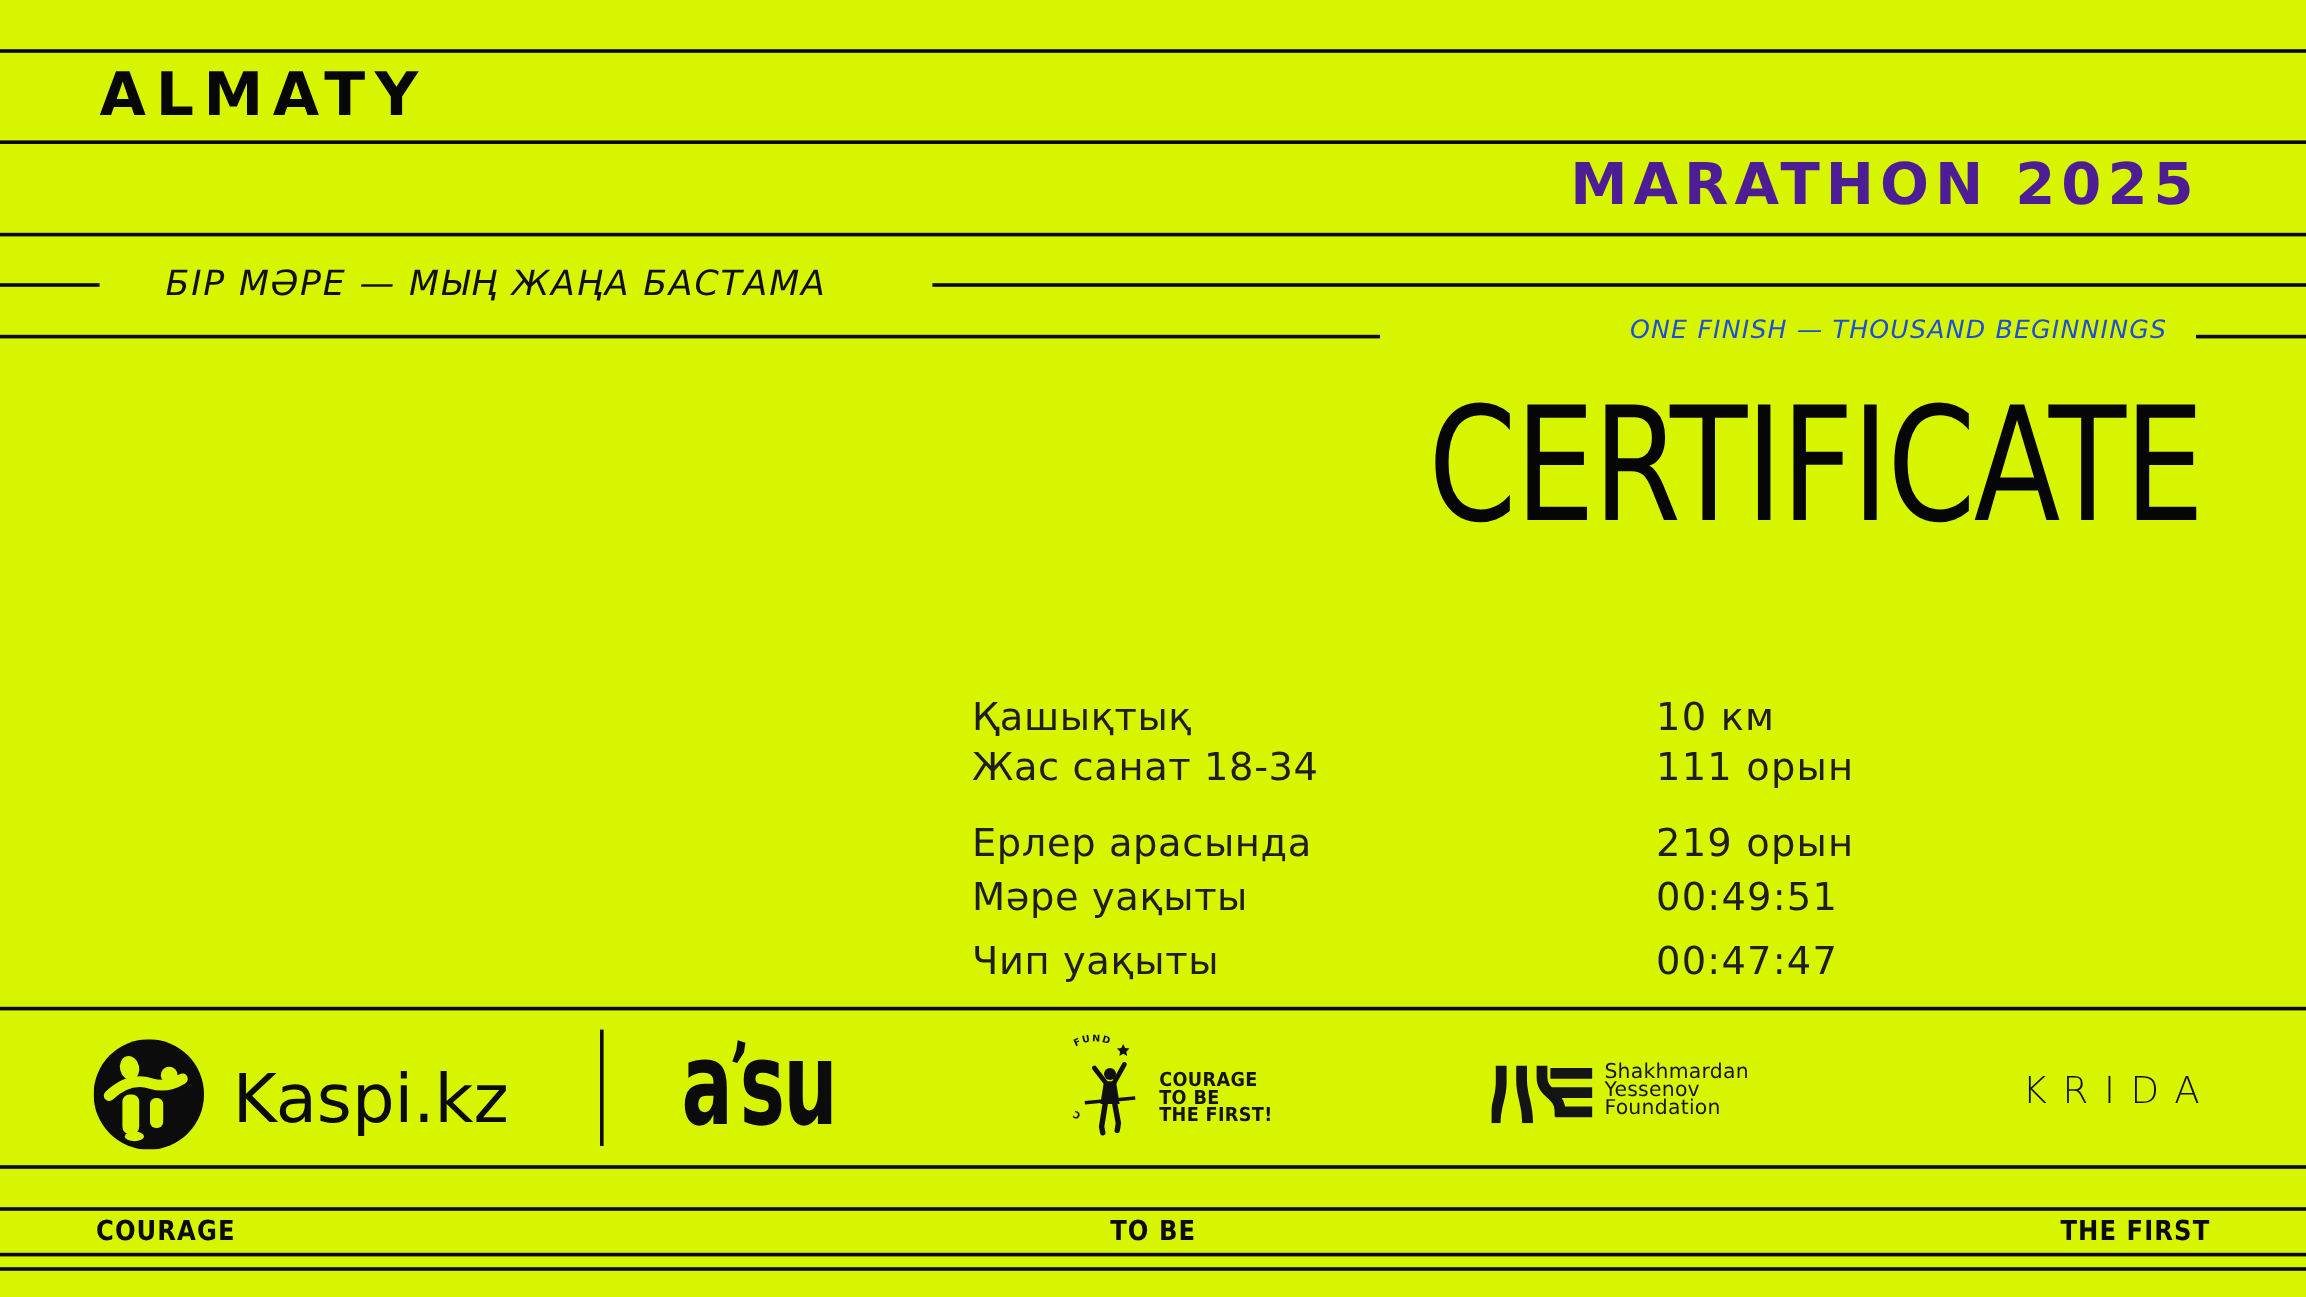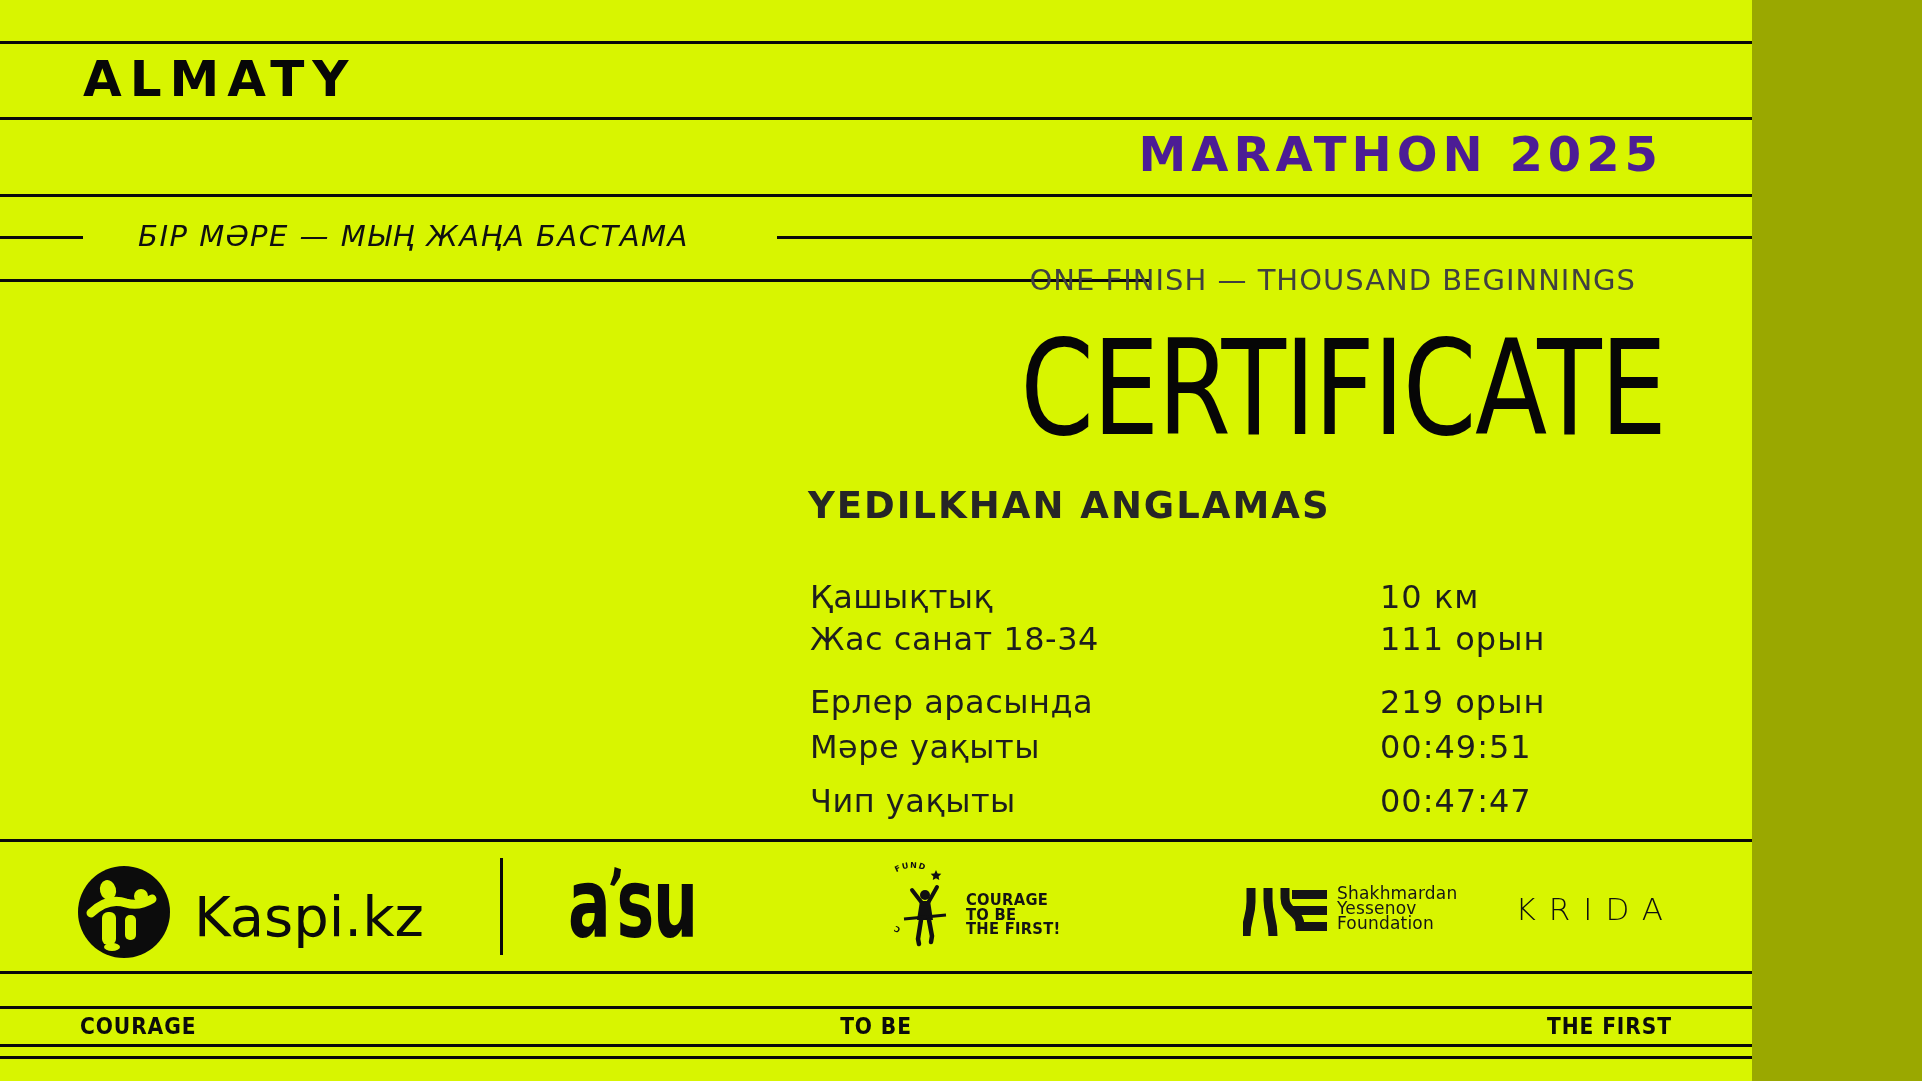--- a/index.html
+++ b/index.html
@@ -1,38 +1,38 @@
 <!DOCTYPE html>
 <html><head>
 <meta charset="utf-8">
 <style>
   html,body{margin:0;padding:0;background:#9aa800;}
   .page{
-    position:relative;width:1752px;height:1081px;overflow:hidden;
+    position:relative;width:1922px;height:1081px;overflow:hidden;
     background:#D8F500;color:#0A0A0A;
     font-family:"DejaVu Sans","Liberation Sans",sans-serif;
   }
   .rule{position:absolute;height:3px;background:#0A0A0A;}
   .vrule{position:absolute;width:3px;background:#0A0A0A;}
 
   .almaty{
     position:absolute;left:83px;top:54px;
     font-size:50px;font-weight:800;letter-spacing:8px;line-height:1;color:#070707;
   }
   .marathon{
     position:absolute;right:89px;top:130px;
     font-size:48px;font-weight:800;letter-spacing:5px;line-height:1;color:#4c1d95;white-space:nowrap;margin-left:28px;
   }
   .slogan-kk{
     position:absolute;left:138px;top:219px;
     font-size:29px;font-style:italic;font-weight:500;letter-spacing:1.5px;line-height:1.2;color:#101010;white-space:nowrap;
   }
   .slogan-en{
     position:absolute;right:116px;top:263px;
-    font-size:29px;font-weight:500;letter-spacing:1px;line-height:1.2;color:#404040;white-space:nowrap;
+    font-size:21px;font-style:italic;font-weight:500;letter-spacing:1px;line-height:1.2;color:#1d4ed8;white-space:nowrap;
   }
   .certificate{
     position:absolute;right:87px;top:322px;
     font-size:132px;font-weight:400;line-height:1;letter-spacing:-2px;color:#060606;white-space:nowrap;
     transform:scaleX(0.8);transform-origin:100% 50%;
   }
   .name{
     position:absolute;left:808px;top:486px;
     font-size:37px;font-weight:700;letter-spacing:2px;line-height:1.1;color:#262626;white-space:nowrap;
   }
@@ -100,21 +100,20 @@
   <div class="rule" style="top:1006px;left:0;width:1922px;"></div>
   <div class="rule" style="top:1044px;left:0;width:1922px;"></div>
   <div class="rule" style="top:1056px;left:0;width:1922px;"></div>
 
   <div class="almaty">ALMATY</div>
   <div class="marathon">MARATHON 2025</div>
   <div class="slogan-kk">БІР МӘРЕ — МЫҢ ЖАҢА БАСТАМА</div>
   <div class="slogan-en">ONE FINISH — THOUSAND BEGINNINGS</div>
   <div class="certificate">CERTIFICATE</div>
 
-  <div class="name">YEDILKHAN ANGLAMAS</div>
 
   <div class="results">
     <div class="result-row">
       <span class="result-label">Қашықтық</span>
       <span class="result-value">10 км</span>
     </div>
     <div class="result-row">
       <span class="result-label">Жас санат 18-34</span>
       <span class="result-value">111 орын</span>
     </div>

